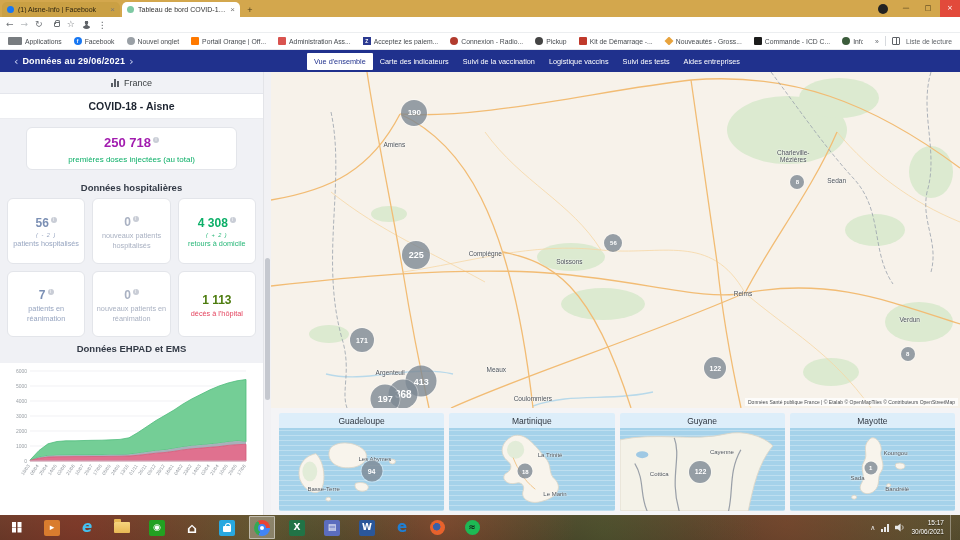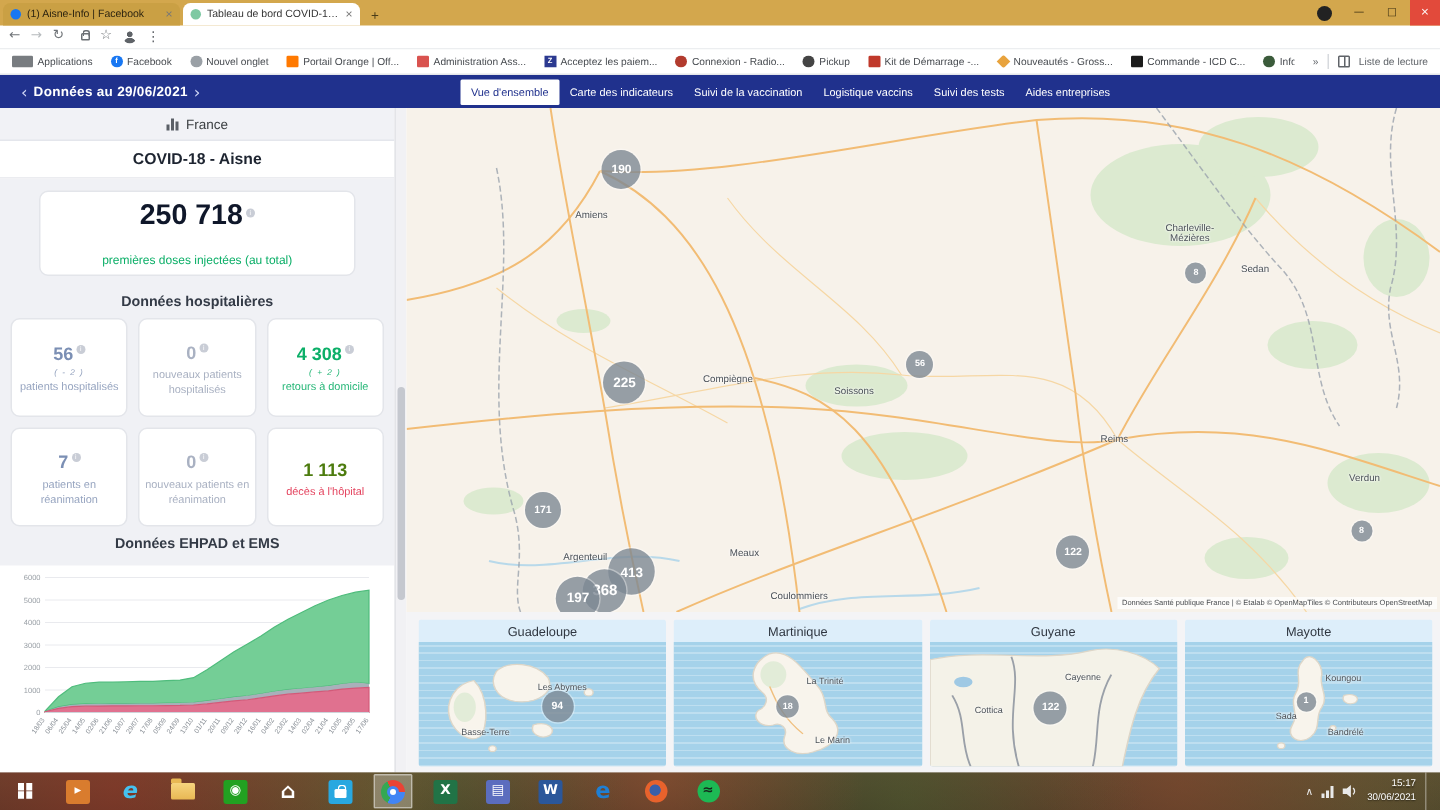--- a/index.html
+++ b/index.html
@@ -57,23 +57,23 @@
   .vthumb{position:absolute;left:1px;right:1px;top:186px;height:142px;background:#c5c8cf;border-radius:4px;}
   .mapcol{flex:1;display:flex;flex-direction:column;min-width:0;}
 
   
   .region{height:22px;background:#f1f2f6;border-bottom:1px solid #e4e6ec;display:flex;align-items:center;justify-content:center;gap:5px;font-size:9px;color:#3c4043;}
   .bars{display:flex;align-items:flex-end;gap:1px;height:8px;}
   .bars i{width:2px;background:#5a5f66;display:block;}
   .bars i:nth-child(1){height:4px}.bars i:nth-child(2){height:8px}.bars i:nth-child(3){height:6px}
   .sb-title{background:#fff;padding:6px 4px;text-align:center;font-size:10.5px;font-weight:bold;color:#1d2430;border-bottom:1px solid #ebecf0;}
   .vax{background:#fff;border:1px solid #e3e5ea;border-radius:6px;margin:8px 26px 6px;padding:5px 4px;text-align:center;}
-  .vax .num{font-size:19px;font-weight:bold;color:#0f172a;}
+  .vax .num{font-size:13px;font-weight:bold;color:#a21caf;}
   .info{display:inline-block;width:6px;height:6px;border-radius:50%;background:#c9cdd6;color:#fff;font-size:4.5px;line-height:6px;text-align:center;vertical-align:super;margin-left:2px;font-style:normal;}
-  .vax .lbl{font-size:8px;color:#0caf68;margin-top:14px;text-align:center;}
+  .vax .lbl{font-size:8px;color:#0caf68;margin-top:4px;text-align:center;}
   .sect{font-size:9.5px;font-weight:bold;color:#333a46;text-align:center;padding:6px 0 5px;}
   .grid{display:grid;grid-template-columns:repeat(3,1fr);gap:7px;padding:0 7px;}
   .stat{background:#fff;border:1px solid #e3e5ea;border-radius:6px;min-height:66px;padding:6px 2px;text-align:center;display:flex;flex-direction:column;justify-content:center;gap:1px;}
   .stat .num{font-size:12px;font-weight:bold;}
   .sd{font-size:5.5px;letter-spacing:1px;font-style:italic;}
   .sl{font-size:7.3px;line-height:1.25;}
   .c-blue .num{color:#7b8fb4}.c-blue .sl,.c-blue .sd{color:#97a5c0}
   .c-gray .num{color:#a9b1c2}.c-gray .sl{color:#a9b1c2}
   .c-green .num{color:#0caf68}.c-green .sl,.c-green .sd{color:#27b778}
   .c-red .num{color:#4d7c0f}.c-red .sl{color:#e4445f}

